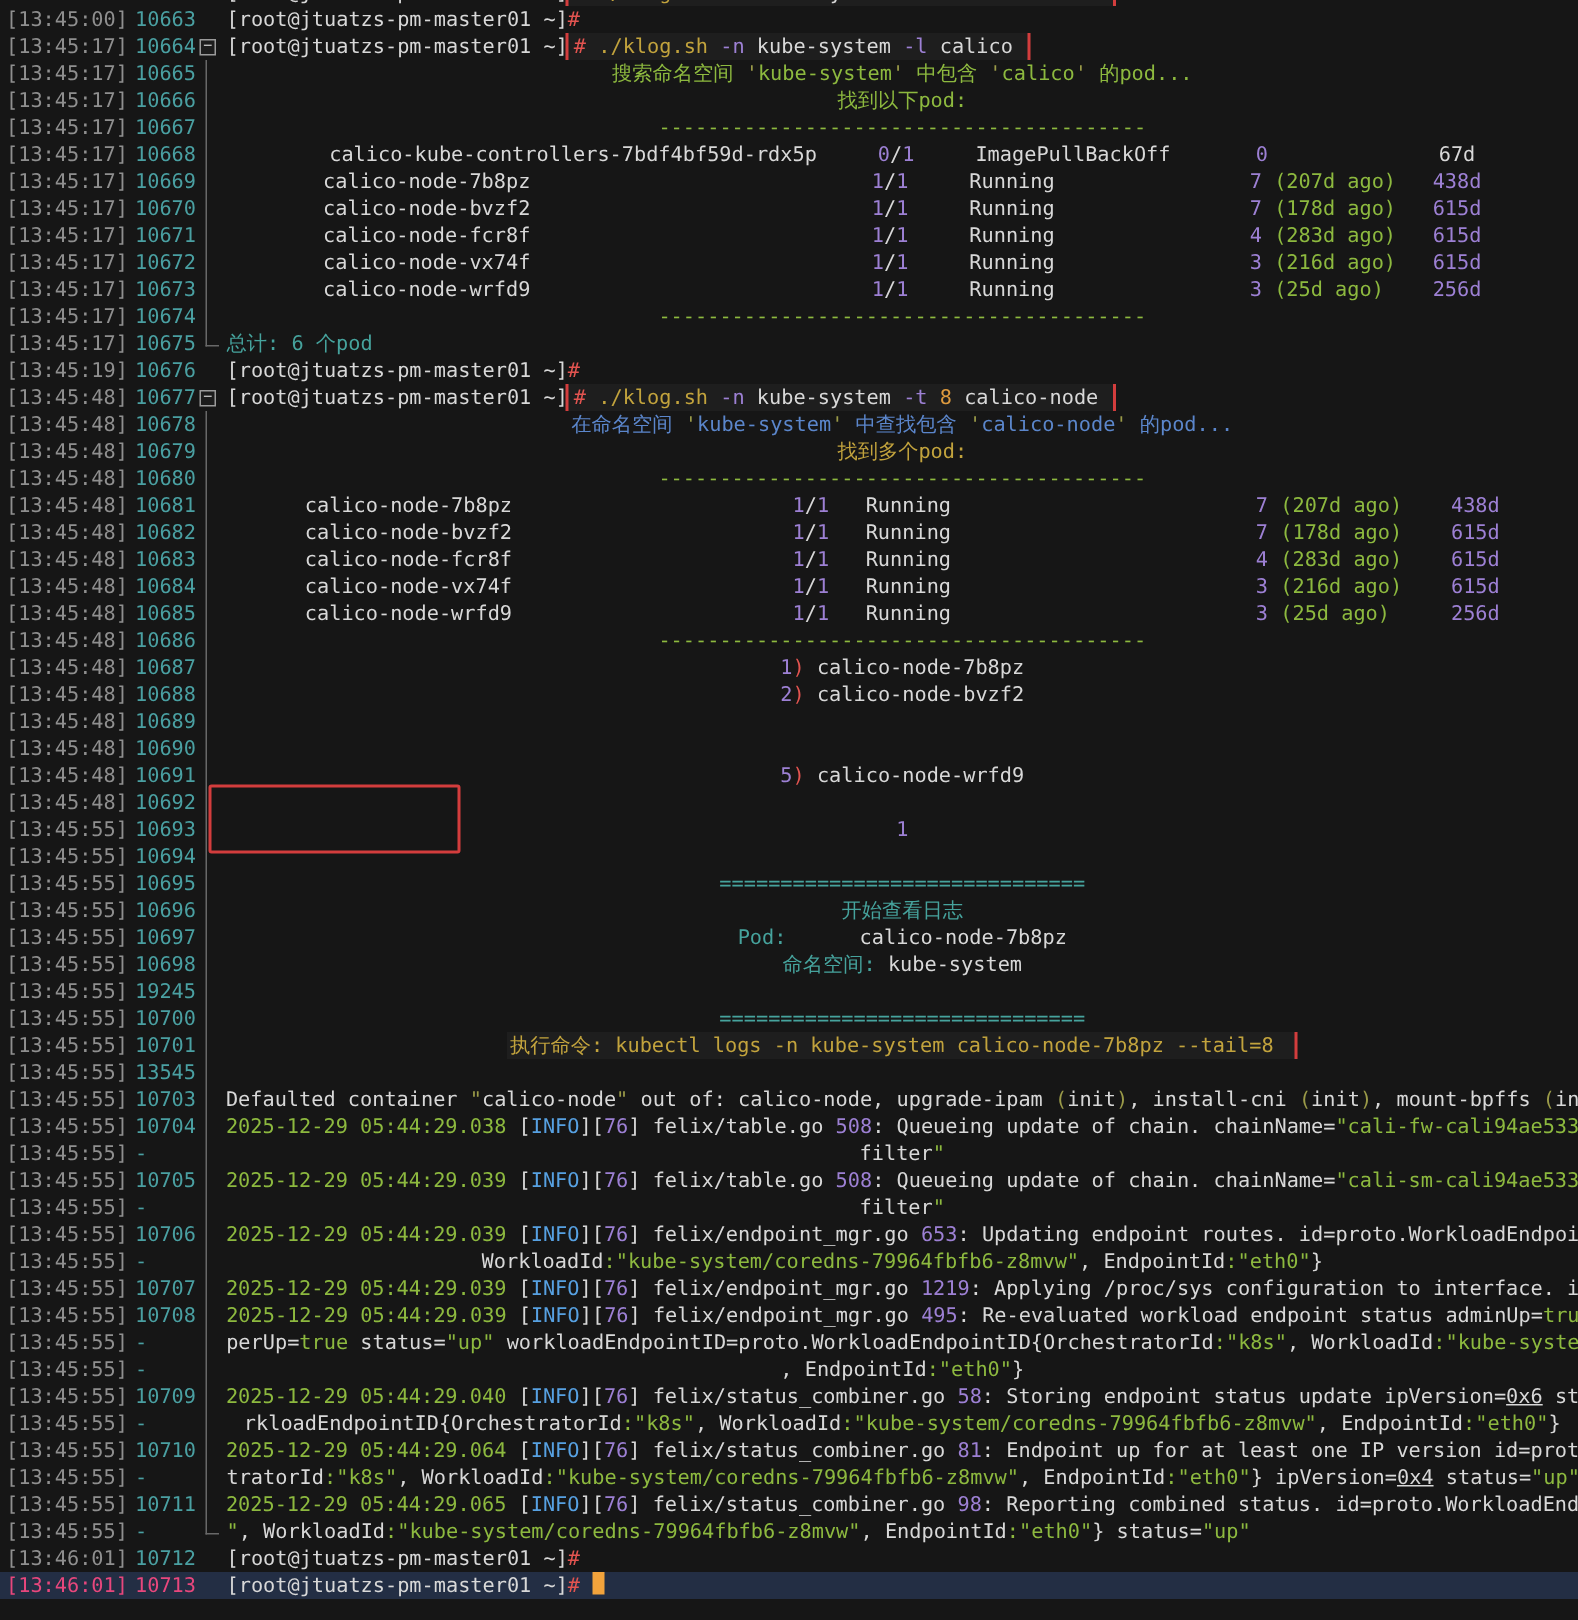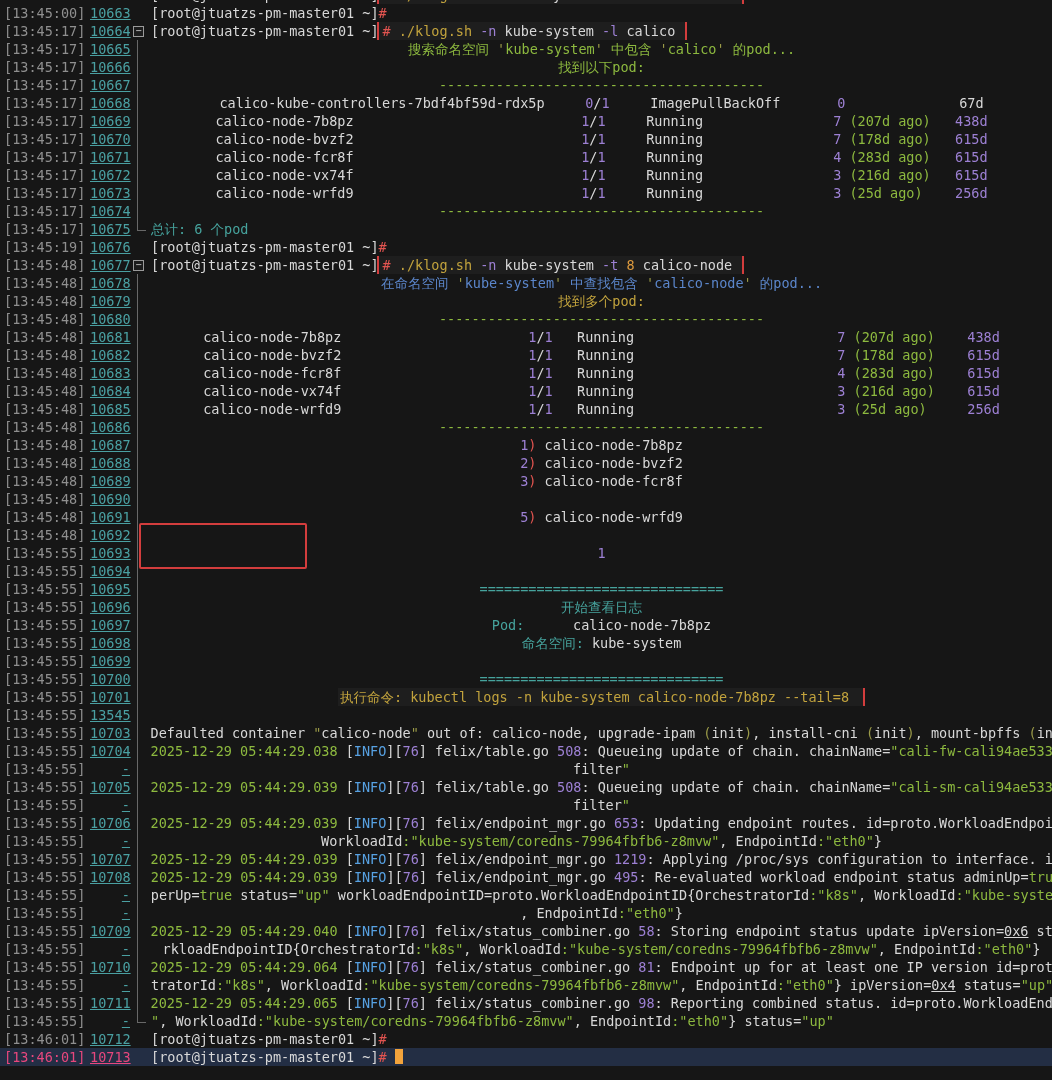--- a/index.html
+++ b/index.html
@@ -4,21 +4,21 @@
 <style>
   html,body{margin:0;padding:0;background:#161616;}
   body{width:1052px;height:1080px;overflow:hidden;
        font-family:"DejaVu Sans Mono",monospace;font-size:13.5px;line-height:18px;}
   .term{position:relative;width:1052px;height:1080px;overflow:hidden;}
   .rows{position:relative;}
   .row{display:flex;height:18px;white-space:pre;align-items:flex-start;}
   .row.partial{margin-top:-14px;clip-path:inset(13px 0 0 0);}
   .row.hl{background:#232e44;}
   .g-ts{flex:none;width:86px;padding-left:4px;color:#8f8f8f;}
-  .g-num{flex:none;width:40px;text-align:right;color:#4aa0a2;text-decoration:underline;}
+  .g-num{flex:none;width:40px;text-align:left;color:#4aa0a2;}
   .row.hl .g-ts,.row.hl .g-num{color:#e8477d;}
   .g-fold{flex:none;width:21px;position:relative;height:18px;}
   .g-fold.open::before{content:"\2212";position:absolute;left:3px;top:4px;width:9px;height:9px;
       border:1px solid #9a9a9a;color:#c5c5c5;font-size:10px;line-height:8px;text-align:center;background:#1c1c1c;}
   .g-fold.line::before{content:"";position:absolute;left:7px;top:0;bottom:0;border-left:1px solid #686868;}
   .g-fold.end::before{content:"";position:absolute;left:7px;top:0;height:10px;width:8px;
       border-left:1px solid #686868;border-bottom:1px solid #686868;}
   .line{flex:1 1 auto;overflow:hidden;white-space:pre;}
   .u{text-decoration:underline;}
   .cmdbox{border:2px solid #d33d3d;border-radius:2px;background:rgba(255,255,255,0.035);
@@ -53,31 +53,31 @@
       <div class="row"><span class="g-ts">[13:45:48]</span><span class="g-num">10679</span><span class="g-fold line"></span><span class="line"><span style="color: rgb(194, 163, 61);">找到多个pod:</span></span></div>
       <div class="row"><span class="g-ts">[13:45:48]</span><span class="g-num">10680</span><span class="g-fold line"></span><span class="line"><span style="color: rgb(141, 185, 63);">----------------------------------------</span></span></div>
       <div class="row"><span class="g-ts">[13:45:48]</span><span class="g-num">10681</span><span class="g-fold line"></span><span class="line"><span style="color: rgb(216, 216, 216);">calico-node-7b8pz                       </span><span style="color: rgb(157, 128, 212);">1</span><span style="color: rgb(216, 216, 216);">/</span><span style="color: rgb(157, 128, 212);">1</span><span style="color: rgb(216, 216, 216);">   Running                         </span><span style="color: rgb(157, 128, 212);">7</span><span style="color: rgb(216, 216, 216);"> </span><span style="color: rgb(141, 185, 63);">(207d ago)</span><span style="color: rgb(216, 216, 216);">    </span><span style="color: rgb(157, 128, 212);">438d</span></span></div>
       <div class="row"><span class="g-ts">[13:45:48]</span><span class="g-num">10682</span><span class="g-fold line"></span><span class="line"><span style="color: rgb(216, 216, 216);">calico-node-bvzf2                       </span><span style="color: rgb(157, 128, 212);">1</span><span style="color: rgb(216, 216, 216);">/</span><span style="color: rgb(157, 128, 212);">1</span><span style="color: rgb(216, 216, 216);">   Running                         </span><span style="color: rgb(157, 128, 212);">7</span><span style="color: rgb(216, 216, 216);"> </span><span style="color: rgb(141, 185, 63);">(178d ago)</span><span style="color: rgb(216, 216, 216);">    </span><span style="color: rgb(157, 128, 212);">615d</span></span></div>
       <div class="row"><span class="g-ts">[13:45:48]</span><span class="g-num">10683</span><span class="g-fold line"></span><span class="line"><span style="color: rgb(216, 216, 216);">calico-node-fcr8f                       </span><span style="color: rgb(157, 128, 212);">1</span><span style="color: rgb(216, 216, 216);">/</span><span style="color: rgb(157, 128, 212);">1</span><span style="color: rgb(216, 216, 216);">   Running                         </span><span style="color: rgb(157, 128, 212);">4</span><span style="color: rgb(216, 216, 216);"> </span><span style="color: rgb(141, 185, 63);">(283d ago)</span><span style="color: rgb(216, 216, 216);">    </span><span style="color: rgb(157, 128, 212);">615d</span></span></div>
       <div class="row"><span class="g-ts">[13:45:48]</span><span class="g-num">10684</span><span class="g-fold line"></span><span class="line"><span style="color: rgb(216, 216, 216);">calico-node-vx74f                       </span><span style="color: rgb(157, 128, 212);">1</span><span style="color: rgb(216, 216, 216);">/</span><span style="color: rgb(157, 128, 212);">1</span><span style="color: rgb(216, 216, 216);">   Running                         </span><span style="color: rgb(157, 128, 212);">3</span><span style="color: rgb(216, 216, 216);"> </span><span style="color: rgb(141, 185, 63);">(216d ago)</span><span style="color: rgb(216, 216, 216);">    </span><span style="color: rgb(157, 128, 212);">615d</span></span></div>
       <div class="row"><span class="g-ts">[13:45:48]</span><span class="g-num">10685</span><span class="g-fold line"></span><span class="line"><span style="color: rgb(216, 216, 216);">calico-node-wrfd9                       </span><span style="color: rgb(157, 128, 212);">1</span><span style="color: rgb(216, 216, 216);">/</span><span style="color: rgb(157, 128, 212);">1</span><span style="color: rgb(216, 216, 216);">   Running                         </span><span style="color: rgb(157, 128, 212);">3</span><span style="color: rgb(216, 216, 216);"> </span><span style="color: rgb(141, 185, 63);">(25d ago)</span><span style="color: rgb(216, 216, 216);">     </span><span style="color: rgb(157, 128, 212);">256d</span></span></div>
       <div class="row"><span class="g-ts">[13:45:48]</span><span class="g-num">10686</span><span class="g-fold line"></span><span class="line"><span style="color: rgb(141, 185, 63);">----------------------------------------</span></span></div>
       <div class="row"><span class="g-ts">[13:45:48]</span><span class="g-num">10687</span><span class="g-fold line"></span><span class="line"><span style="color: rgb(157, 128, 212);">1</span><span style="color: rgb(226, 84, 80);">)</span><span style="color: rgb(216, 216, 216);"> calico-node-7b8pz</span></span></div>
       <div class="row"><span class="g-ts">[13:45:48]</span><span class="g-num">10688</span><span class="g-fold line"></span><span class="line"><span style="color: rgb(157, 128, 212);">2</span><span style="color: rgb(226, 84, 80);">)</span><span style="color: rgb(216, 216, 216);"> calico-node-bvzf2</span></span></div>
-      <div class="row"><span class="g-ts">[13:45:48]</span><span class="g-num">10689</span><span class="g-fold line"></span><span class="line"><span style="color: rgb(157, 128, 212);">3</span><span style="color: rgb(226, 84, 80);">)</span><span style="color: rgb(216, 216, 216);"> calico-node-fcr8f</span></span></div>
+      <div class="row"><span class="g-ts">[13:45:48]</span><span class="g-num">10689</span><span class="g-fold line"></span></div>
       <div class="row"><span class="g-ts">[13:45:48]</span><span class="g-num">10690</span><span class="g-fold line"></span></div>
       <div class="row"><span class="g-ts">[13:45:48]</span><span class="g-num">10691</span><span class="g-fold line"></span><span class="line"><span style="color: rgb(157, 128, 212);">5</span><span style="color: rgb(226, 84, 80);">)</span><span style="color: rgb(216, 216, 216);"> calico-node-wrfd9</span></span></div>
       <div class="row"><span class="g-ts">[13:45:48]</span><span class="g-num">10692</span><span class="g-fold line"></span></div>
       <div class="row"><span class="g-ts">[13:45:55]</span><span class="g-num">10693</span><span class="g-fold line"></span><span class="line"><span style="color: rgb(157, 128, 212);">1</span></span></div>
       <div class="row"><span class="g-ts">[13:45:55]</span><span class="g-num">10694</span><span class="g-fold line"></span></div>
       <div class="row"><span class="g-ts">[13:45:55]</span><span class="g-num">10695</span><span class="g-fold line"></span><span class="line"><span style="color: rgb(70, 163, 157);">==============================</span></span></div>
       <div class="row"><span class="g-ts">[13:45:55]</span><span class="g-num">10696</span><span class="g-fold line"></span><span class="line"><span style="color: rgb(70, 163, 157);">开始查看日志</span></span></div>
       <div class="row"><span class="g-ts">[13:45:55]</span><span class="g-num">10697</span><span class="g-fold line"></span><span class="line"><span style="color: rgb(70, 163, 157);">Pod:</span><span style="color: rgb(216, 216, 216);">      calico-node-7b8pz</span></span></div>
       <div class="row"><span class="g-ts">[13:45:55]</span><span class="g-num">10698</span><span class="g-fold line"></span><span class="line"><span style="color: rgb(70, 163, 157);">命名空间: </span><span style="color: rgb(216, 216, 216);">kube-system</span></span></div>
-      <div class="row"><span class="g-ts">[13:45:55]</span><span class="g-num">10699</span><span class="g-fold line"></span></div>
+      <div class="row"><span class="g-ts">[13:45:55]</span><span class="g-num">19245</span><span class="g-fold line"></span></div>
       <div class="row"><span class="g-ts">[13:45:55]</span><span class="g-num">10700</span><span class="g-fold line"></span><span class="line"><span style="color: rgb(70, 163, 157);">==============================</span></span></div>
       <div class="row"><span class="g-ts">[13:45:55]</span><span class="g-num">10701</span><span class="g-fold line"></span><span class="line"><span class="cmdbox full"><span style="color: rgb(194, 163, 61);">执行命令: kubectl logs -n kube-system calico-node-7b8pz --tail=8</span></span></span></div>
       <div class="row"><span class="g-ts">[13:45:55]</span><span class="g-num">13545</span><span class="g-fold line"></span><span class="line"></span></div>
       <div class="row"><span class="g-ts">[13:45:55]</span><span class="g-num">10703</span><span class="g-fold line"></span><span class="line"><span style="color: rgb(216, 216, 216);">Defaulted container </span><span style="color: rgb(154, 154, 72);">"</span><span style="color: rgb(216, 216, 216);">calico-node</span><span style="color: rgb(154, 154, 72);">"</span><span style="color: rgb(216, 216, 216);"> out of: calico-node, upgrade-ipam </span><span style="color: rgb(154, 154, 72);">(</span><span style="color: rgb(216, 216, 216);">init</span><span style="color: rgb(154, 154, 72);">)</span><span style="color: rgb(216, 216, 216);">, install-cni </span><span style="color: rgb(154, 154, 72);">(</span><span style="color: rgb(216, 216, 216);">init</span><span style="color: rgb(154, 154, 72);">)</span><span style="color: rgb(216, 216, 216);">, mount-bpffs </span><span style="color: rgb(154, 154, 72);">(</span><span style="color: rgb(216, 216, 216);">init</span></span></div>
       <div class="row"><span class="g-ts">[13:45:55]</span><span class="g-num">10704</span><span class="g-fold line"></span><span class="line"><span style="color: rgb(141, 185, 63);">2025-12-29 05:44:29.038</span><span style="color: rgb(216, 216, 216);"> [</span><span style="color: rgb(87, 161, 226);">INFO</span><span style="color: rgb(216, 216, 216);">][</span><span style="color: rgb(157, 128, 212);">76</span><span style="color: rgb(216, 216, 216);">] felix/table.go </span><span style="color: rgb(157, 128, 212);">508</span><span style="color: rgb(216, 216, 216);">: Queueing update of chain. chainName=</span><span style="color: rgb(141, 185, 63);">"cali-fw-cali94ae53346</span></span></div>
       <div class="row"><span class="g-ts">[13:45:55]</span><span class="g-num">-</span><span class="g-fold line"></span><span class="line"><span style="color: rgb(216, 216, 216);">filter</span><span style="color: rgb(141, 185, 63);">"</span></span></div>
       <div class="row"><span class="g-ts">[13:45:55]</span><span class="g-num">10705</span><span class="g-fold line"></span><span class="line"><span style="color: rgb(141, 185, 63);">2025-12-29 05:44:29.039</span><span style="color: rgb(216, 216, 216);"> [</span><span style="color: rgb(87, 161, 226);">INFO</span><span style="color: rgb(216, 216, 216);">][</span><span style="color: rgb(157, 128, 212);">76</span><span style="color: rgb(216, 216, 216);">] felix/table.go </span><span style="color: rgb(157, 128, 212);">508</span><span style="color: rgb(216, 216, 216);">: Queueing update of chain. chainName=</span><span style="color: rgb(141, 185, 63);">"cali-sm-cali94ae53346</span></span></div>
       <div class="row"><span class="g-ts">[13:45:55]</span><span class="g-num">-</span><span class="g-fold line"></span><span class="line"><span style="color: rgb(216, 216, 216);">filter</span><span style="color: rgb(141, 185, 63);">"</span></span></div>
       <div class="row"><span class="g-ts">[13:45:55]</span><span class="g-num">10706</span><span class="g-fold line"></span><span class="line"><span style="color: rgb(141, 185, 63);">2025-12-29 05:44:29.039</span><span style="color: rgb(216, 216, 216);"> [</span><span style="color: rgb(87, 161, 226);">INFO</span><span style="color: rgb(216, 216, 216);">][</span><span style="color: rgb(157, 128, 212);">76</span><span style="color: rgb(216, 216, 216);">] felix/endpoint_mgr.go </span><span style="color: rgb(157, 128, 212);">653</span><span style="color: rgb(216, 216, 216);">: Updating endpoint routes. id=proto.WorkloadEndpoint</span></span></div>
       <div class="row"><span class="g-ts">[13:45:55]</span><span class="g-num">-</span><span class="g-fold line"></span><span class="line"><span style="color: rgb(216, 216, 216);">WorkloadId</span><span style="color: rgb(141, 185, 63);">:"kube-system/coredns-79964fbfb6-z8mvw"</span><span style="color: rgb(216, 216, 216);">, EndpointId</span><span style="color: rgb(141, 185, 63);">:"eth0"</span><span style="color: rgb(216, 216, 216);">}</span></span></div>

